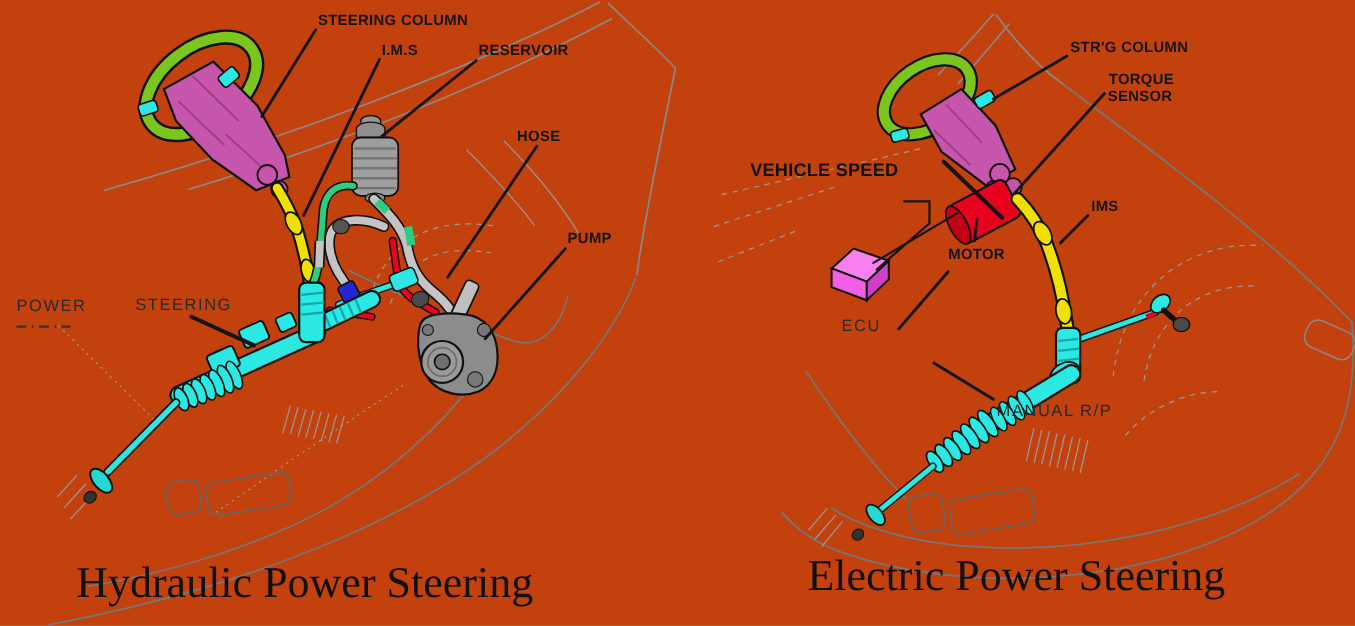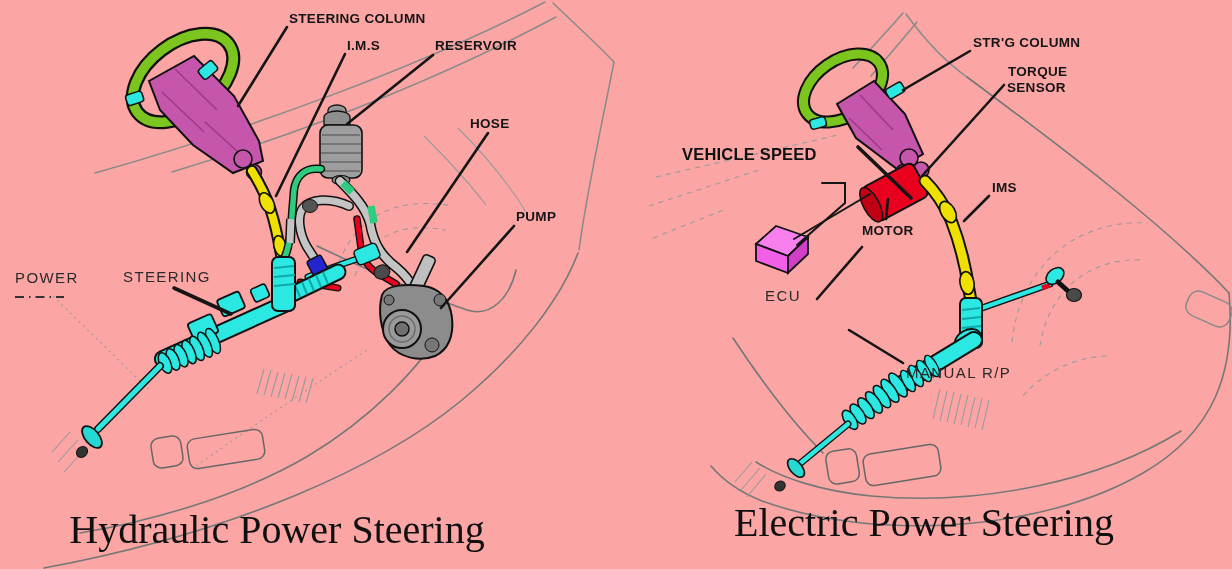--- a/index.html
+++ b/index.html
@@ -1,16 +1,16 @@
 <!DOCTYPE html>
 <html><head>
 <meta charset="utf-8">
 <style>
   html,body{margin:0;padding:0;background:#fff;}
-  #stage{position:relative;width:1232px;height:569px;background:#fca5a5;overflow:hidden;
+  #stage{position:relative;width:1232px;height:569px;background:#c2410c;overflow:hidden;
          font-family:"Liberation Sans",sans-serif;}
   svg{position:absolute;left:0;top:0;}
   .lbl{font-family:"Liberation Sans",sans-serif;font-weight:bold;font-size:13.5px;fill:#151515;letter-spacing:.3px}
   .lblB{font-family:"Liberation Sans",sans-serif;font-weight:bold;font-size:16.5px;fill:#111;letter-spacing:.2px}
   .lblL{font-family:"Liberation Sans",sans-serif;font-weight:normal;font-size:15px;fill:#2a2a2a;letter-spacing:1.4px}
   .cap{font-family:"Liberation Serif",serif;font-size:40px;fill:#101010}
   .leader{stroke:#151515;stroke-width:2.6;fill:none;stroke-linecap:round}
   .lead-th{stroke-width:3.6}
   .wire{stroke:#151515;stroke-width:2;fill:none;stroke-linecap:round}
   .sk{stroke:#8a8a8a;stroke-width:1.5;fill:none;stroke-linecap:round}

